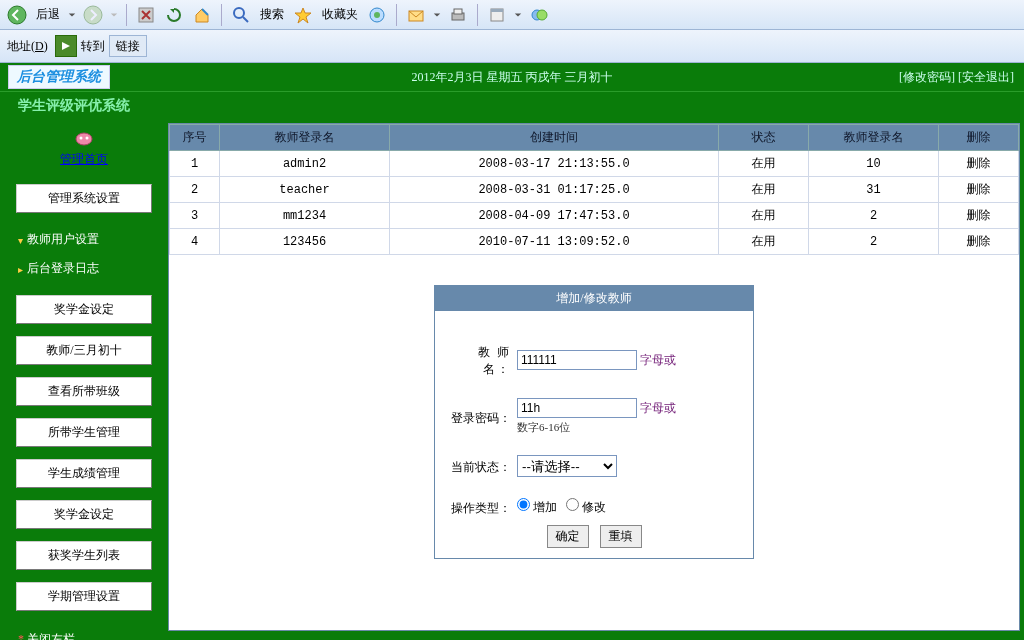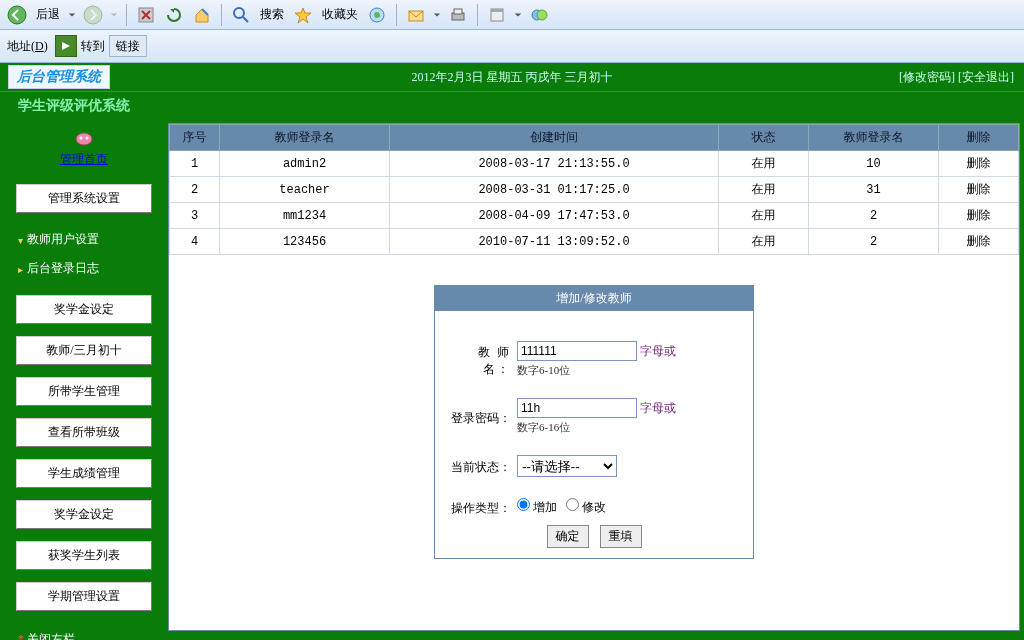--- a/index.html
+++ b/index.html
@@ -218,22 +218,22 @@
     <div class="sb-cat">
         <span class="bullet"></span>
         <span>教师用户设置</span>
       </div>
     <div class="sb-cat cat2">
         <span class="bullet"></span>
         <span>后台登录日志</span>
       </div>
     <div class="sb-item"><span>奖学金设定</span></div>
     <div class="sb-item"><span>教师/三月初十</span></div>
+    <div class="sb-item"><span>查看所带班级</span></div>
     <div class="sb-item"><span>所带学生管理</span></div>
-    <div class="sb-item"><span>查看所带班级</span></div>
     <div class="sb-item"><span>学生成绩管理</span></div>
     <div class="sb-item"><span>奖学金设定</span></div>
     <div class="sb-item"><span>获奖学生列表</span></div>
     <div class="sb-item"><span>学期管理设置</span></div>
   </div>
 
   <div class="content">
     <table class="data-table">
       <thead>
         <tr>
@@ -282,21 +282,20 @@
     </table>
 
     <div class="form-box">
       <div class="form-title">增加/修改教师</div>
       <div class="form-body">
         <div class="form-row">
           <div class="fl">教 师 名：</div>
           <div class="fi">
             <input type="text" value="111111" style="">
             <span class="hint">字母或</span>
-            <div class="sub-hint">数字6-10位</div>
           </div>
         </div>
         <div class="form-row">
           <div class="fl" style="letter-spacing:0;">登录密码：</div>
           <div class="fi">
             <input type="text" value="11h" style="">
             <span class="hint">字母或</span>
             <div class="sub-hint">数字6-16位</div>
           </div>
         </div>

